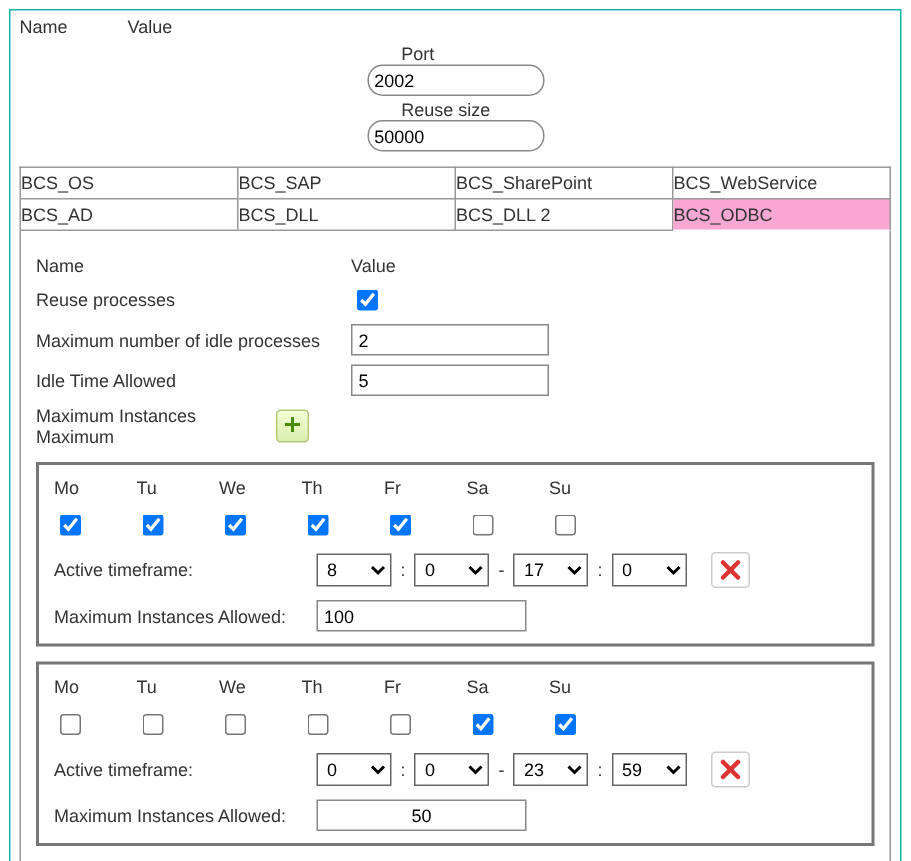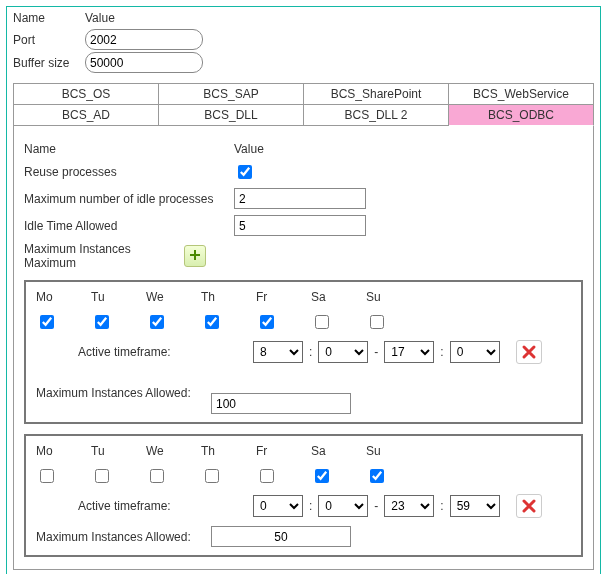--- a/index.html
+++ b/index.html
@@ -6,40 +6,39 @@
   body {
     margin: 0;
     padding: 6px;
     width: 607px;
     font-family: "Segoe UI", Arial, sans-serif;
     font-size: 12px;
     color: #333;
     background: #fff;
   }
   .outer { border: 1px solid #14b8a6; padding: 4px 6px 8px 6px; }
-  .hdr-row { display: flex; align-items: center; margin: 2px 0; }
+  .hdr-row { display: flex; align-items: center; margin: 2px 0; flex-direction: column; }
   .hdr-row .lbl { width: 72px; }
   .txt {
     border: 1px solid #888;
     height: 21px;
     padding: 2px 4px;
     font: inherit;
     background: #fff;
   }
   .w110 { width: 118px; border-radius: 10px; }
   .w130 { width: 132px; }
   .hdr-labels { display: flex; margin-bottom: 4px; }
   .hdr-labels .lbl2 { width: 72px; }
 
   
   .tabstrip { margin-top: 10px; }
   .tabrow { display: flex; }
   .tab {
     flex: 1;
-    text-align: center;
     padding: 3px 0;
     border: 1px solid #999;
     font-size: 12px;
     cursor: pointer;
     user-select: none;
   }
   .tabrow1 .tab { border-bottom: none; }
   .tabrow2 .tab { }
   .tab + .tab { border-left: none; }
   .tab.active {
@@ -71,21 +70,21 @@
 
   .slot-group {
     border: 2px solid #777;
     padding: 8px 10px;
     margin-top: 10px;
   }
   .days { display: flex; gap: 0; }
   .days .daycol { width: 55px; }
   .days .dayhdr { margin-bottom: 8px; font-size: 12px; }
   .slot-lower { display: flex; align-items: center; margin-top: 8px; }
-  .slot-lower .slbl { width: 175px; margin-left: 42px; }
+  .slot-lower .slbl { width: 175px; }
   .sel {
     height: 22px;
     border: 1px solid #666;
     font: inherit;
     padding: 0 2px;
     background: #fff;
   }
   .sel.sm { width: 50px; }
   .sep { margin: 0 6px; }
   .del-btn {
@@ -110,21 +109,21 @@
     <div class="lbl2">Name</div>
     <div>Value</div>
   </div>
 
   <div class="hdr-row">
     <div class="lbl">Port</div>
     <input class="txt w110" value="2002" style="">
   </div>
 
   <div class="hdr-row">
-    <div class="lbl">Buffer size</div>
+    <div class="lbl">Reuse size</div>
     <input class="txt w110" value="50000" style="">
   </div>
 
   <div class="tabstrip">
     <div class="tabrow tabrow1" id="tabrow1">
         <div class="tab">BCS_OS</div>
         <div class="tab">BCS_SAP</div>
         <div class="tab">BCS_SharePoint</div>
         <div class="tab">BCS_WebService</div>
       </div>
@@ -214,21 +213,21 @@
               <div class="del-btn">
                 <span>
                   <svg width="16" height="16" viewBox="0 0 16 16">
                     <path d="M3 3 L13 13 M13 3 L3 13" stroke="#d33" stroke-width="3" stroke-linecap="round"></path>
                   </svg>
                 </span>
               </div>
             </div>
             <div class="maxrow">
               <div class="mlbl">Maximum Instances Allowed:</div>
-              <input class="txt" style="width: 140px; margin-top: 21px;" value="100">
+              <input class="txt" style="width: 140px;" value="100">
             </div>
           </div>
           <div class="slot-group">
             <div class="days">
               <div class="daycol">
                 <div class="dayhdr">Mo</div>
               </div>
               <div class="daycol">
                 <div class="dayhdr">Tu</div>
               </div>

